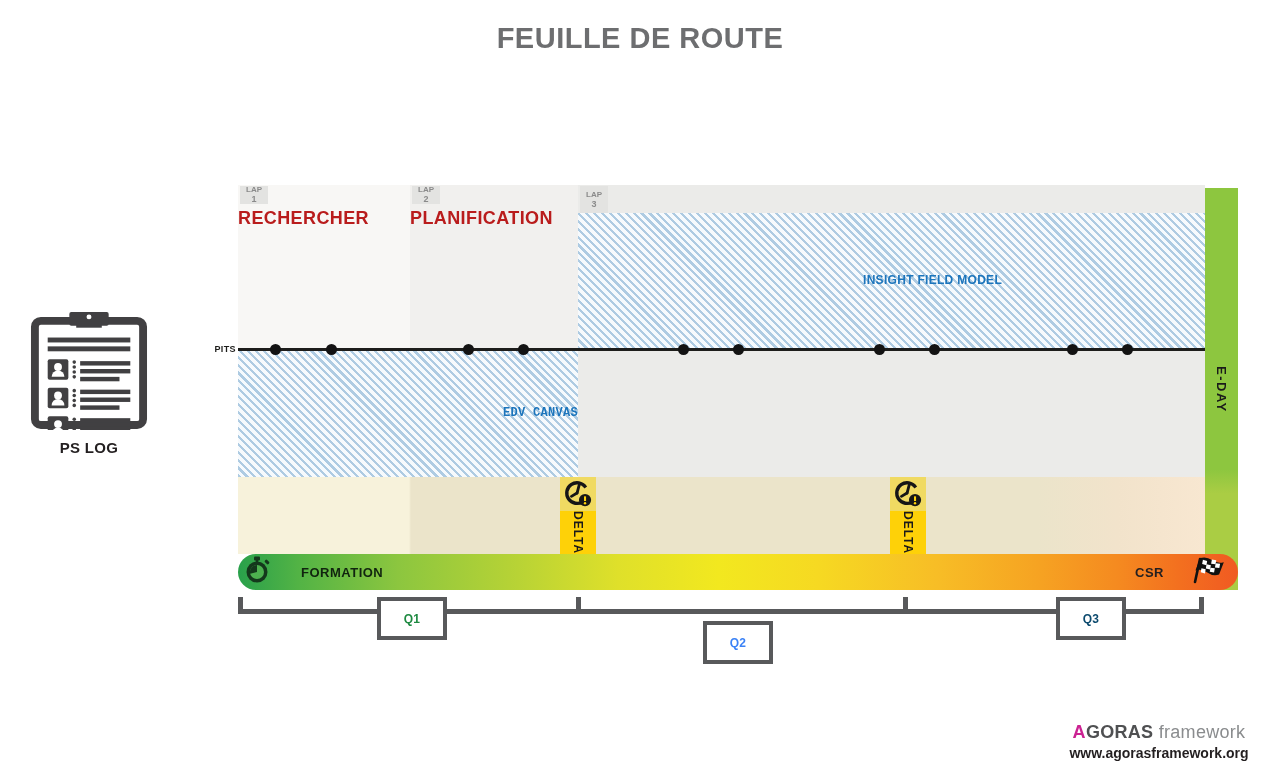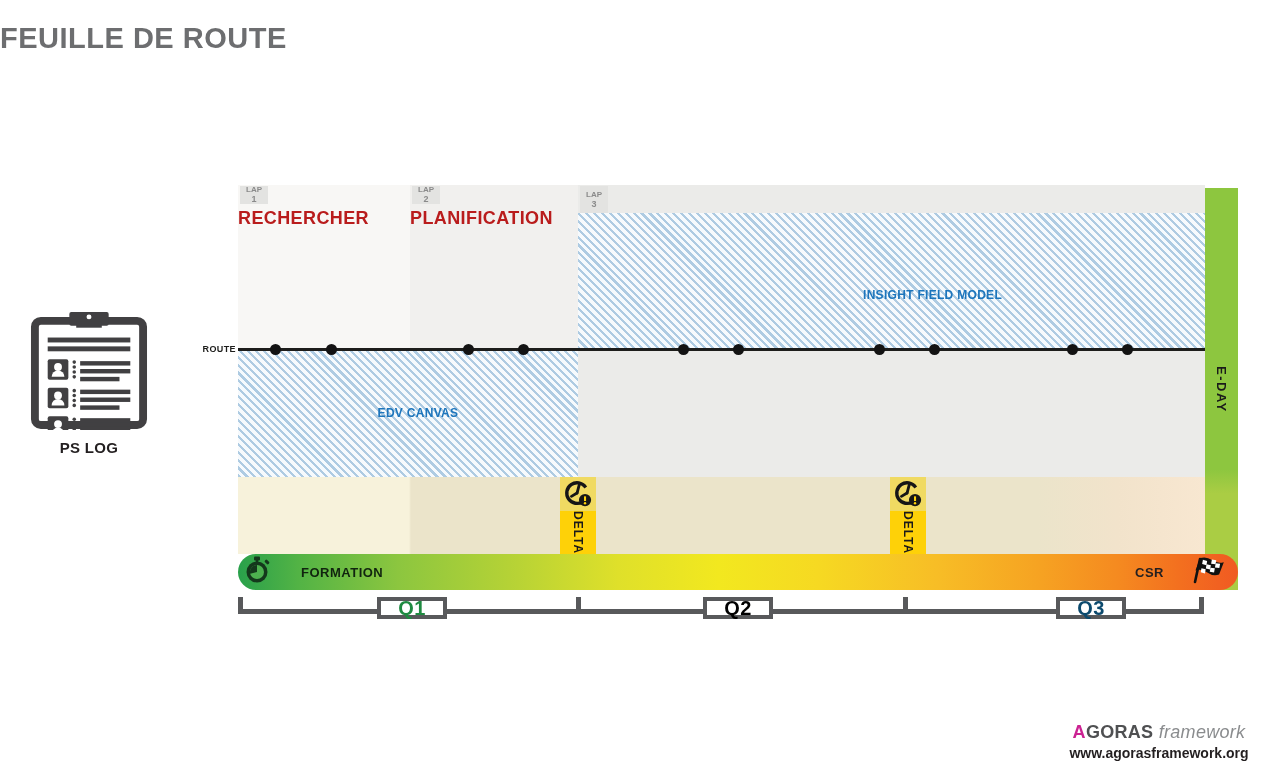--- a/index.html
+++ b/index.html
@@ -2,21 +2,21 @@
 <html><head>
 <meta charset="utf-8">
 <style>
   * { margin:0; padding:0; box-sizing:border-box; }
   html,body { background:#ffffff; }
   body { font-family:"Liberation Sans", sans-serif; }
   .canvas { position:relative; width:1280px; height:776px; background:#fff; overflow:hidden; }
 
   .page-title {
     position:absolute; top:22px; left:0; width:100%;
-    font-size:29px; font-weight:bold;
+    text-align:center; font-size:29px; font-weight:bold;
     color:#6d6e70; letter-spacing:.5px;
   }
 
   
   .pslog { position:absolute; left:28px; top:308px; width:122px; text-align:center; }
   .pslog-label { margin-top:5px; font-size:15px; font-weight:bold; color:#231f20; letter-spacing:.3px; }
 
   
   .section { position:absolute; top:185px; height:292px; }
   .s1 { left:238px; width:172px; background:#f8f7f5; }
@@ -38,22 +38,22 @@
   
   .hatch {
     position:absolute;
     background:repeating-linear-gradient(45deg,#aecbe2 0px,#aecbe2 2.2px,#f6fafd 2.2px,#f6fafd 5.6px);
   }
   .hatch-insight { left:578px; top:213px; width:627px; height:136px; }
   .hatch-edv { left:238px; top:351px; width:340px; height:126px; }
   .overlay-label {
     position:absolute; font-size:12px; font-weight:bold; color:#1c75bc; letter-spacing:.3px;
   }
-  .edv-label { left:248px; top:406px; width:340px; text-align:center; }
-  .insight-label { left:863px; top:288px; }
+  .edv-label { left:238px; top:406px; width:340px; text-align:right;font-family:Liberation Mono, monospace; }
+  .insight-label { left:863px; top:273px; }
 
   
   .tan-band {
     position:absolute; left:238px; top:477px; width:967px; height:77px;
     background:linear-gradient(to right,
       #f7f2db 0px, #f7f2db 171px,
       #ebe4ca 173px, #ebe4ca 800px,
       #f2e3cb 880px, #f8e7d1 967px);
   }
 
@@ -108,31 +108,31 @@
   }
   .gradbar-start-icon { margin-left:5px; }
   .gradbar-start-label { margin-left:18px; font-size:13px; font-weight:bold; color:#11240f; letter-spacing:.5px;padding-left:12px; }
   .gradbar-end-label { margin-left:auto; font-size:13px; font-weight:bold; color:#231f20; letter-spacing:.5px; }
   .gradbar-end-icon { margin-left:28px; margin-right:12px; }
 
   
   .ruler-line { position:absolute; left:240px; top:609px; width:962px; height:5px; background:#58595b; }
   .tick { position:absolute; top:597px; width:5px; height:17px; background:#58595b; }
   .q-box {
-    position:absolute; top:597px; width:70px; height:22px;
+    position:absolute; top:597px; width:70px; height:43px;
     background:#ffffff; border:4px solid #58595b;
     display:flex; align-items:center; justify-content:center;
-    font-size:20px; font-weight:bold; letter-spacing:.3px;
+    font-size:12px; font-weight:bold; letter-spacing:.3px;
   }
 
   
   .footer { position:absolute; right:26px; top:722px; width:190px; text-align:center; }
   .brand { font-size:18px; font-weight:bold; color:#4f5052; letter-spacing:.3px; }
   .brand-a { color:#cb2292; }
-  .brand-suffix { font-weight:normal; font-style:italic; color:#8a8c8e; }
+  .brand-suffix { font-weight:normal; color:#8a8c8e; }
   .footer-url { margin-top:2px; font-size:14px; font-weight:bold; color:#231f20; }
 </style>
 </head>
 <body>
 
 <div class="canvas">
 
   <div class="page-title">FEUILLE DE ROUTE</div>
 
   <div class="pslog">
@@ -211,21 +211,21 @@
     </div>
   </div>
 
   <div class="hatch hatch-insight"></div>
   <div class="hatch hatch-edv"></div>
   <div class="overlay-label insight-label">INSIGHT FIELD MODEL</div>
   <div class="overlay-label edv-label">EDV CANVAS</div>
 
   <div class="tan-band"></div>
 
-  <div class="pits-label">ROUTE</div>
+  <div class="pits-label">PITS</div>
   <div class="pits-line"></div>
   <div id="pits-dots">
       <div class="dot" style="left: 269.5px;"></div>
       <div class="dot" style="left: 325.5px;"></div>
       <div class="dot" style="left: 462.5px;"></div>
       <div class="dot" style="left: 517.5px;"></div>
       <div class="dot" style="left: 677.5px;"></div>
       <div class="dot" style="left: 732.5px;"></div>
       <div class="dot" style="left: 873.5px;"></div>
       <div class="dot" style="left: 928.5px;"></div>
@@ -298,21 +298,21 @@
       </svg>
     </span>
   </div>
 
   <div class="ruler-line"></div>
   <div class="tick" style="left:238px"></div>
   <div class="tick" style="left:576px"></div>
   <div class="tick" style="left:903px"></div>
   <div class="tick" style="left:1199px"></div>
   <div class="q-box" style="left: 377px; color: rgb(30, 138, 65);">Q1</div>
-  <div class="q-box" style="left: 703px; color: #000000;">Q2</div>
+  <div class="q-box" style="left: 703px; color: #3b82f6; margin-top: 24px;">Q2</div>
   <div class="q-box" style="left: 1056px; color: #0c4a6e;">Q3</div>
 
   <div class="footer">
     <div class="brand">
       <span class="brand-a">A</span><span>GORAS</span><span class="brand-suffix"> framework</span>
     </div>
     <div class="footer-url">www.agorasframework.org</div>
   </div>
 
 </div>

